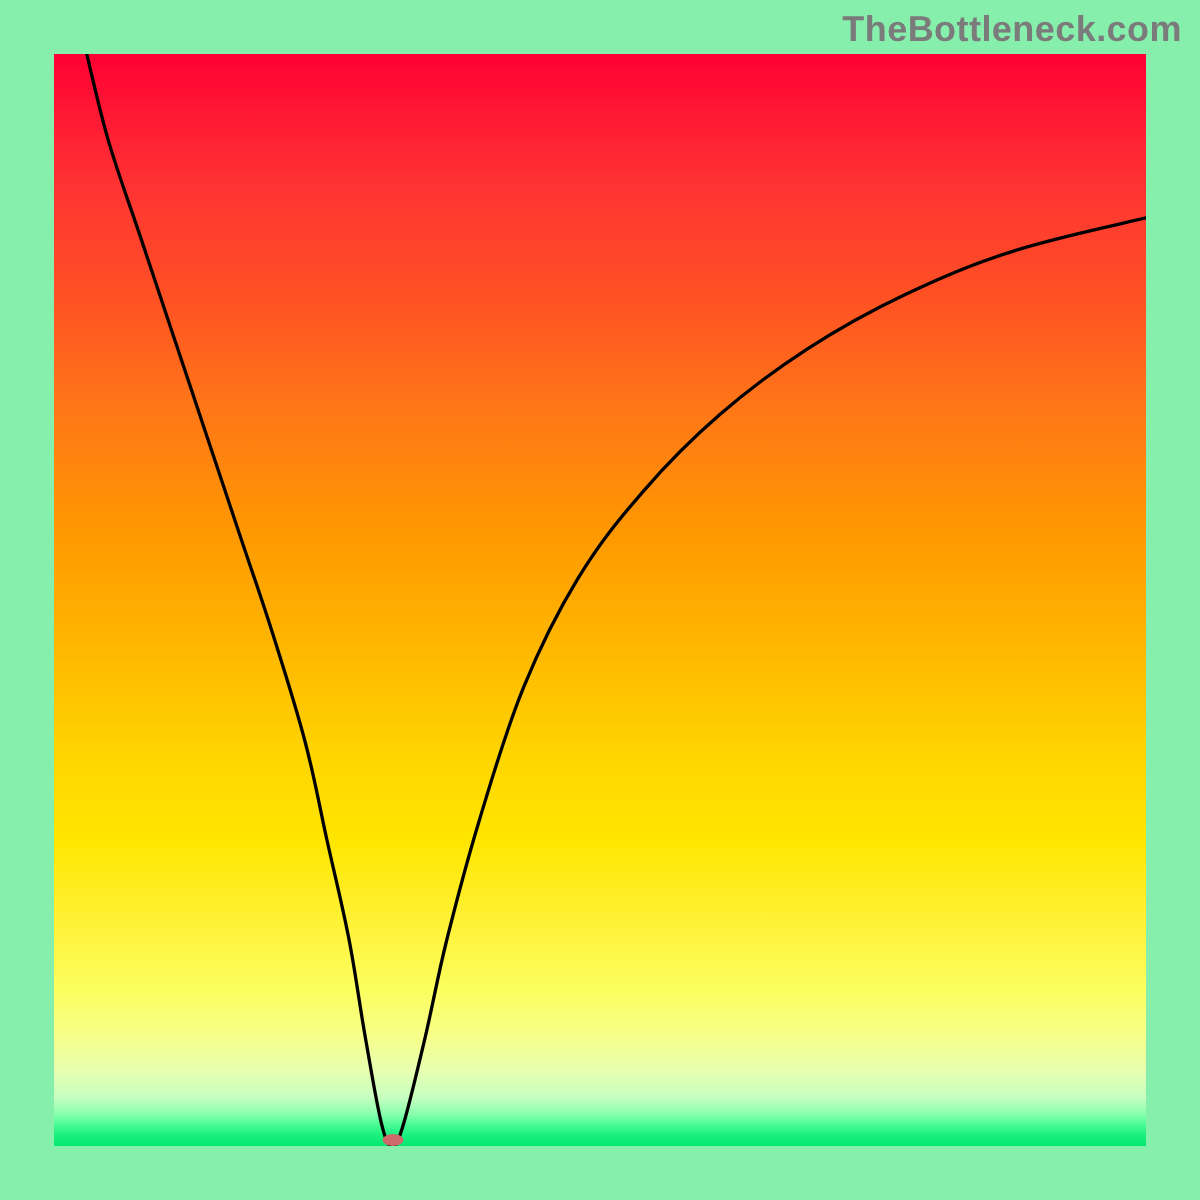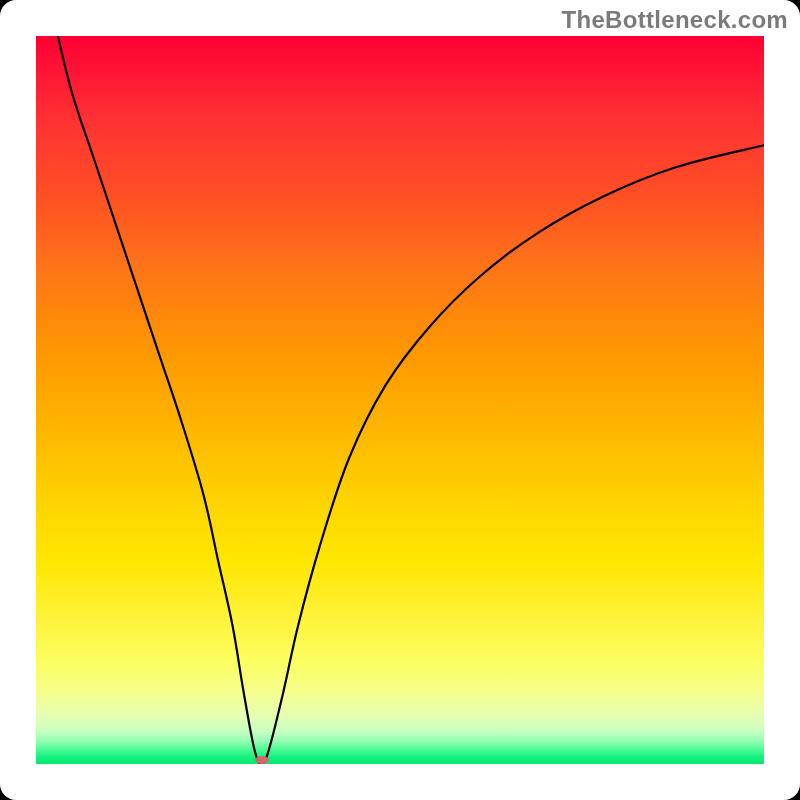--- a/index.html
+++ b/index.html
@@ -8,22 +8,21 @@
     width: 800px;
     height: 800px;
     background: #000;
     overflow: hidden;
     font-family: Arial, Helvetica, sans-serif;
   }
   .frame {
     position: relative;
     width: 800px;
     height: 800px;
-    background: #ffffff;
-    border-radius: 16px;
+    background: #86efac;
   }
   .plot-area {
     position: absolute;
     left: 36px;
     top: 36px;
     width: 728px;
     height: 728px;
     overflow: hidden;
     background: linear-gradient(
       to bottom,

